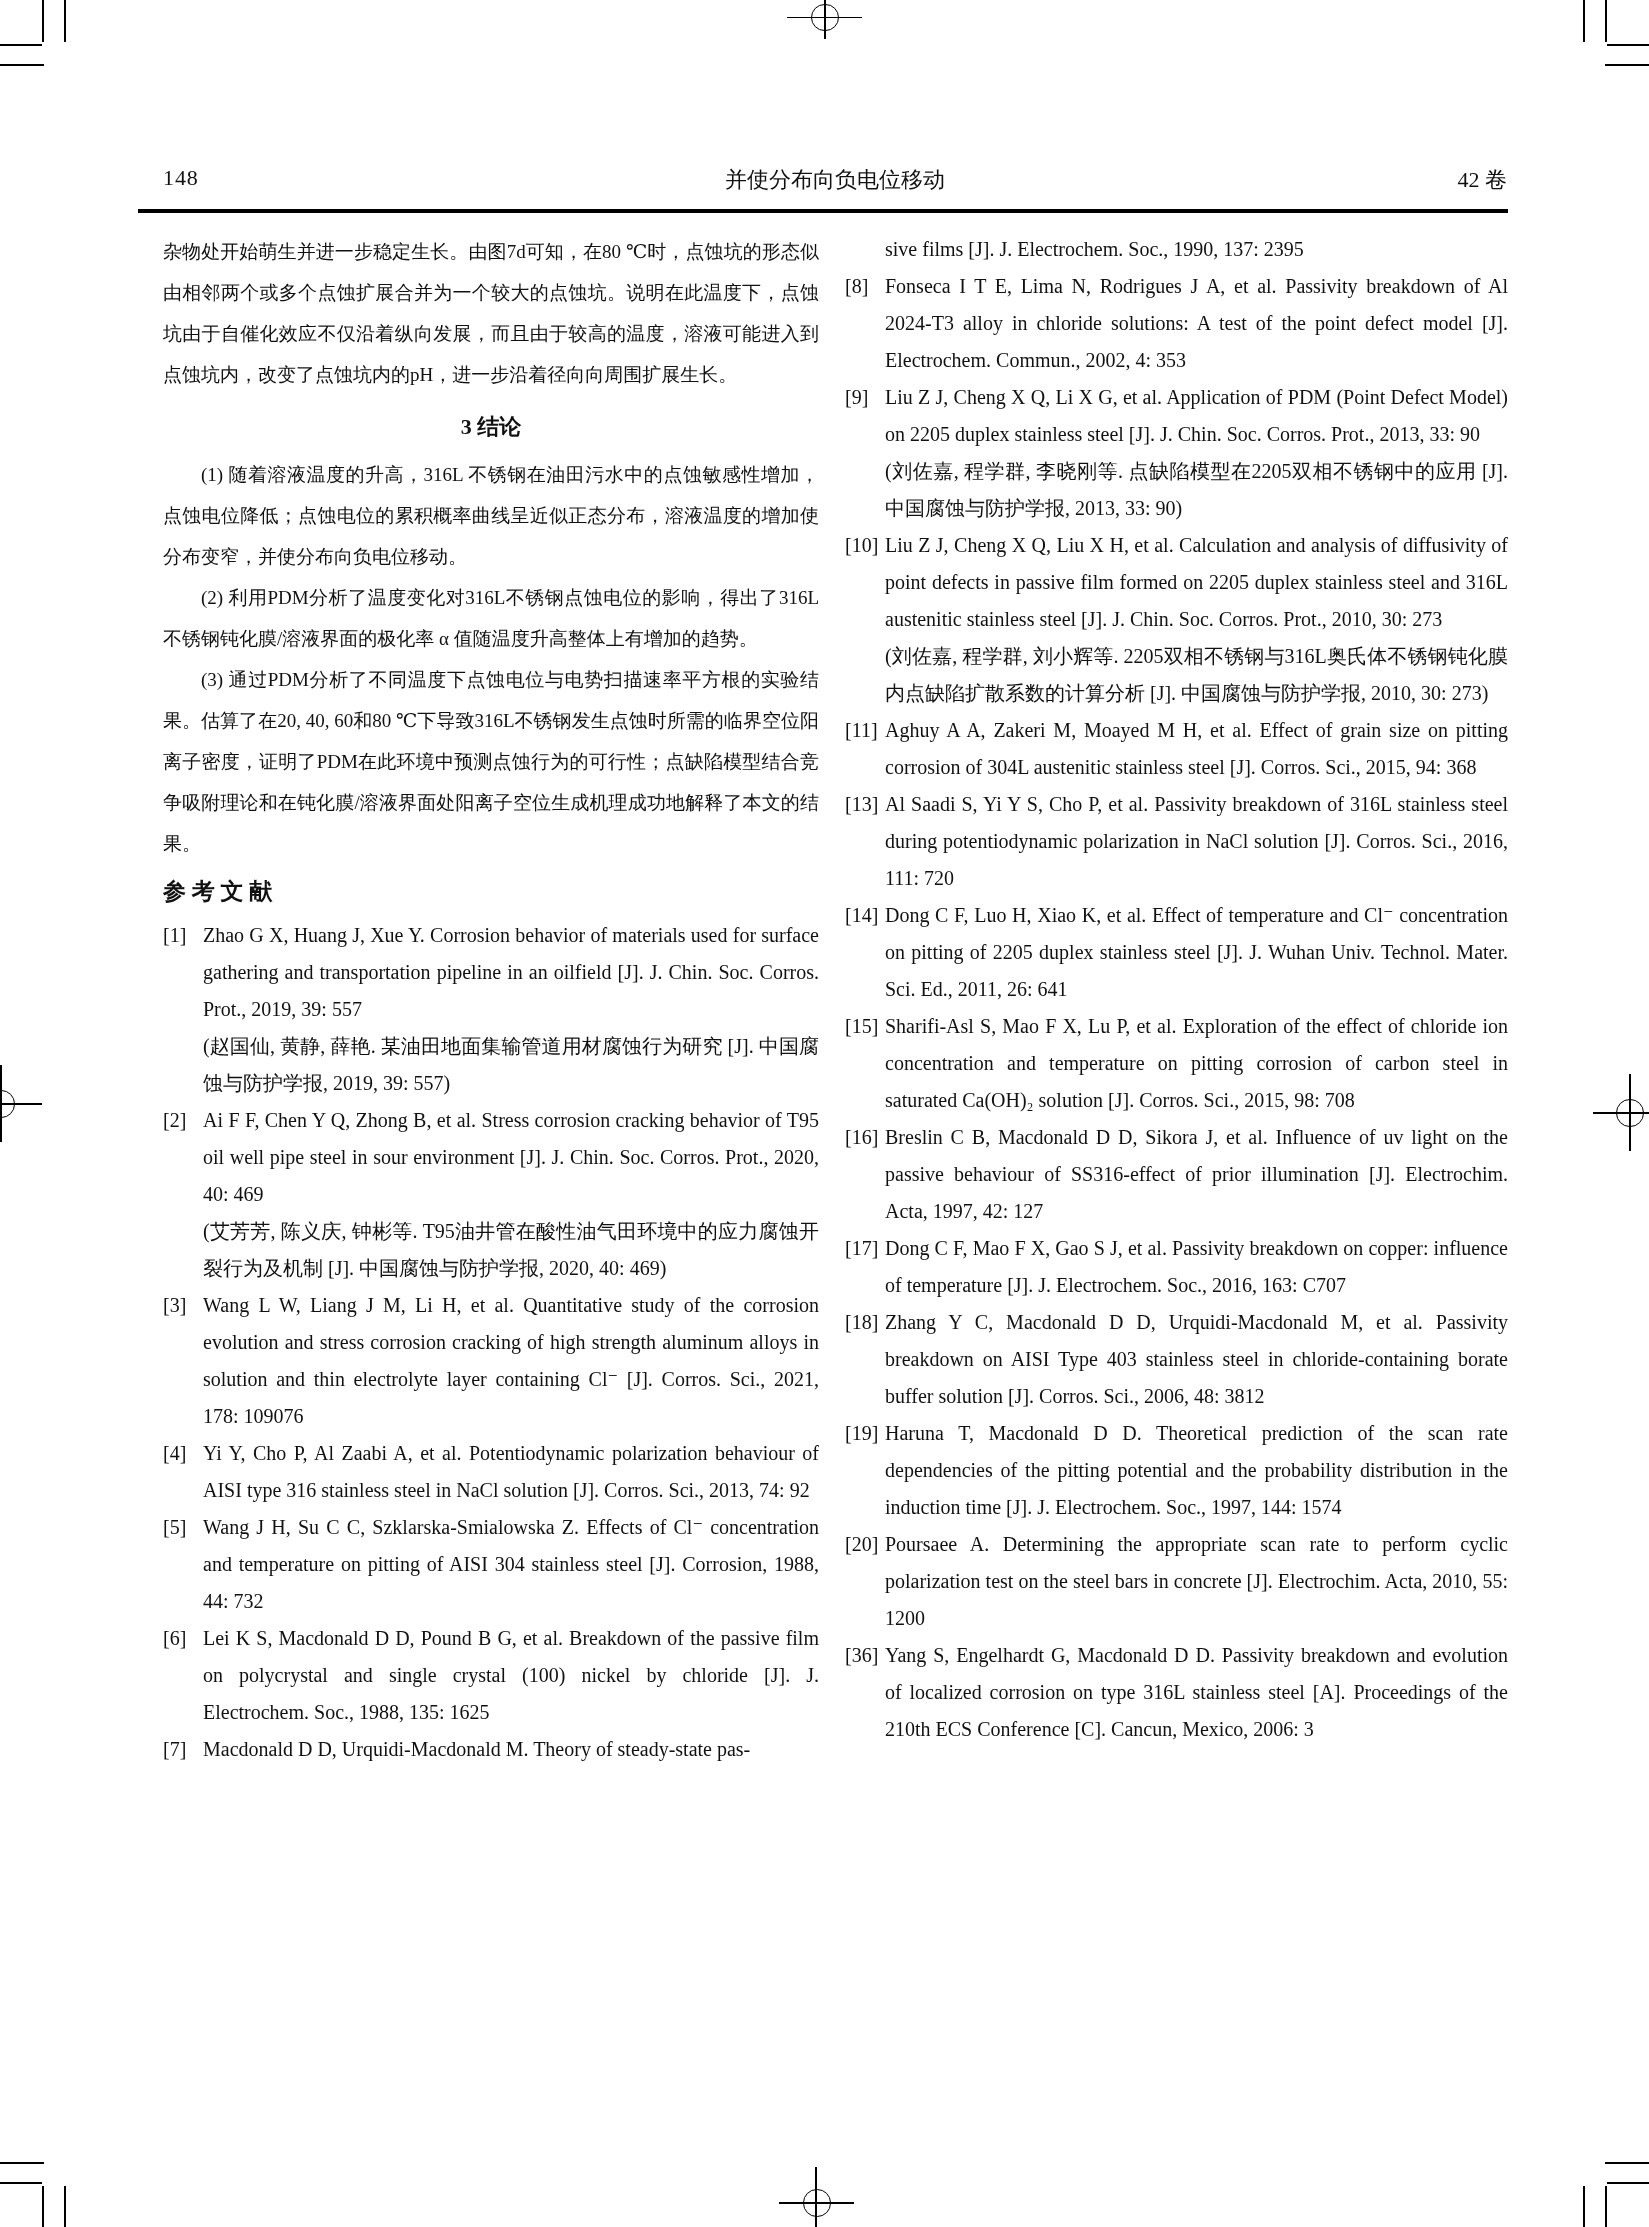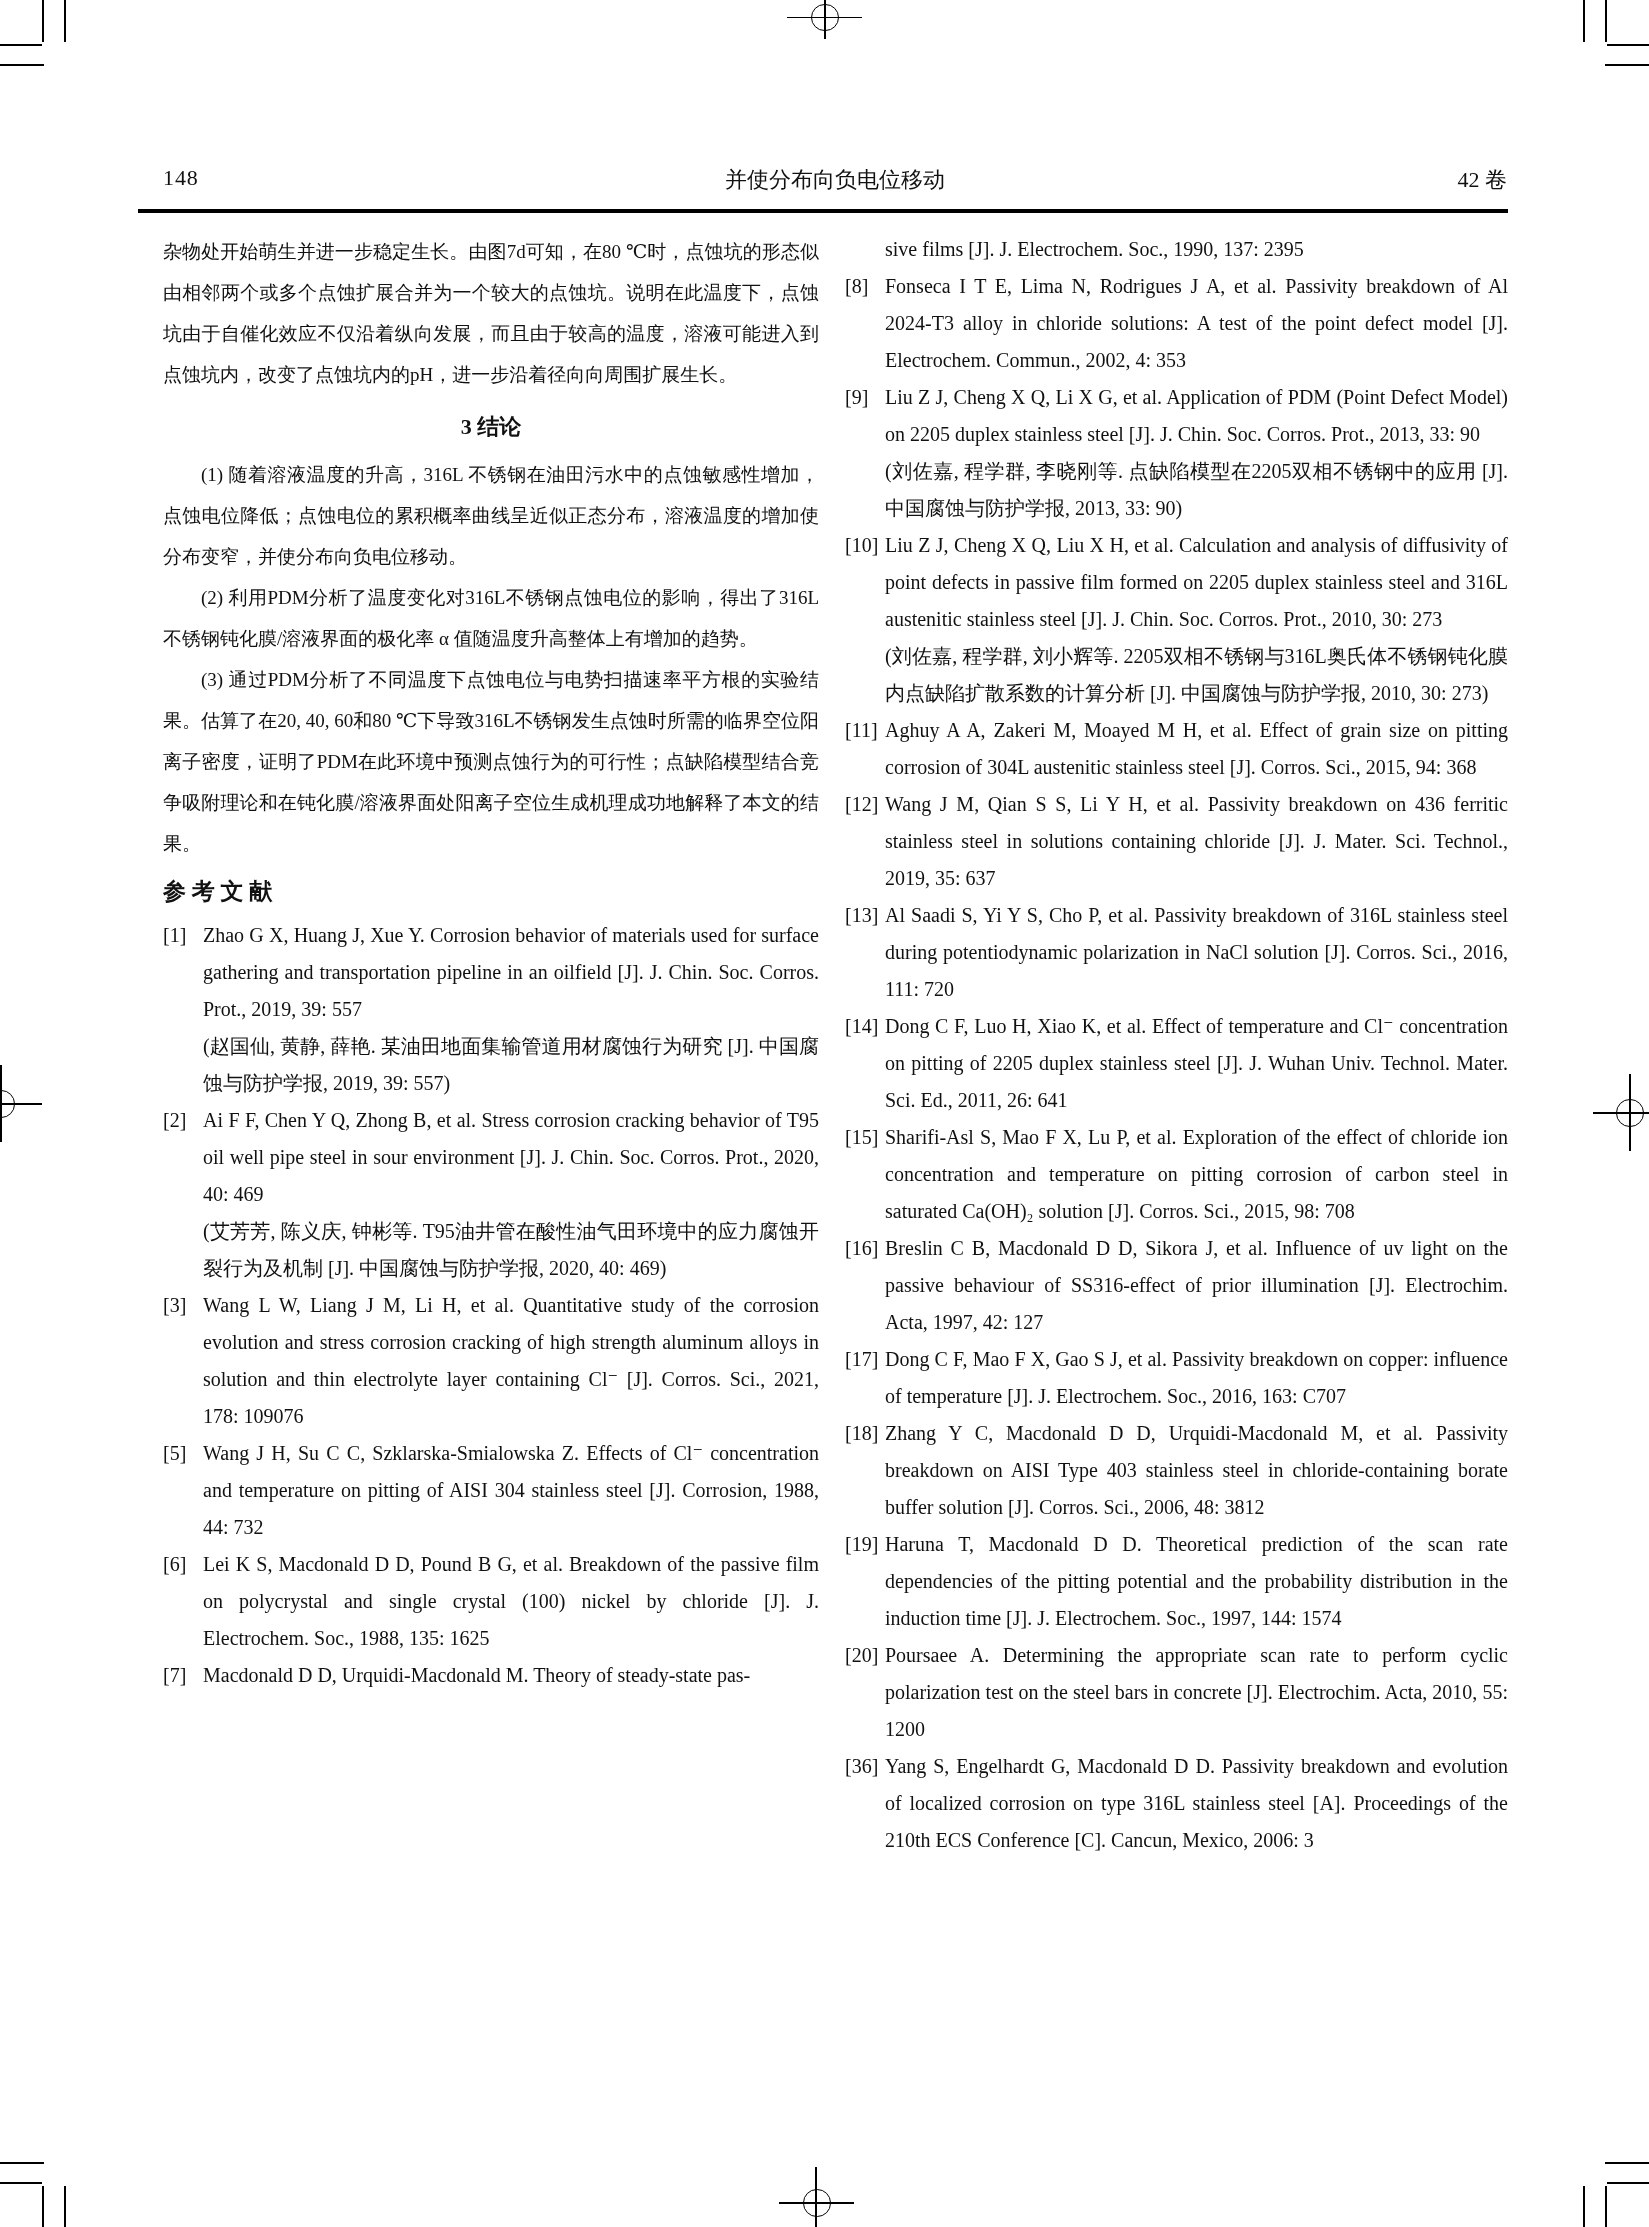--- a/index.html
+++ b/index.html
@@ -115,20 +115,24 @@
         <div class="ref">
           <span class="ref-en"><span class="ref-num">[2]</span><span>Ai F F, Chen Y Q, Zhong B, et al. Stress corrosion cracking behavior of T95 oil well pipe steel in sour environment [J]. J. Chin. Soc. Corros. Prot., 2020, 40: 469</span></span>
           <div class="ref-cn">(艾芳芳, 陈义庆, 钟彬等. T95油井管在酸性油气田环境中的应力腐蚀开裂行为及机制 [J]. 中国腐蚀与防护学报, 2020, 40: 469)</div>
         </div>
 
         <div class="ref">
           <span class="ref-en"><span class="ref-num">[3]</span><span>Wang L W, Liang J M, Li H, et al. Quantitative study of the corrosion evolution and stress corrosion cracking of high strength aluminum alloys in solution and thin electrolyte layer containing Cl⁻ [J]. Corros. Sci., 2021, 178: 109076</span></span>
 
         </div>
 
+        <div class="ref">
+          <span class="ref-en"><span class="ref-num">[4]</span><span>Yi Y, Cho P, Al Zaabi A, et al. Potentiodynamic polarization behaviour of AISI type 316 stainless steel in NaCl solution [J]. Corros. Sci., 2013, 74: 92</span></span>
+
+        </div>
 
         <div class="ref">
           <span class="ref-en"><span class="ref-num">[5]</span><span>Wang J H, Su C C, Szklarska-Smialowska Z. Effects of Cl⁻ concentration and temperature on pitting of AISI 304 stainless steel [J]. Corrosion, 1988, 44: 732</span></span>
 
         </div>
 
         <div class="ref">
           <span class="ref-en"><span class="ref-num">[6]</span><span>Lei K S, Macdonald D D, Pound B G, et al. Breakdown of the passive film on polycrystal and single crystal (100) nickel by chloride [J]. J. Electrochem. Soc., 1988, 135: 1625</span></span>
 
         </div>
@@ -161,24 +165,20 @@
         <div class="ref">
           <span class="ref-en"><span class="ref-num">[10]</span><span>Liu Z J, Cheng X Q, Liu X H, et al. Calculation and analysis of diffusivity of point defects in passive film formed on 2205 duplex stainless steel and 316L austenitic stainless steel [J]. J. Chin. Soc. Corros. Prot., 2010, 30: 273</span></span>
           <div class="ref-cn">(刘佐嘉, 程学群, 刘小辉等. 2205双相不锈钢与316L奥氏体不锈钢钝化膜内点缺陷扩散系数的计算分析 [J]. 中国腐蚀与防护学报, 2010, 30: 273)</div>
         </div>
 
         <div class="ref">
           <span class="ref-en"><span class="ref-num">[11]</span><span>Aghuy A A, Zakeri M, Moayed M H, et al. Effect of grain size on pitting corrosion of 304L austenitic stainless steel [J]. Corros. Sci., 2015, 94: 368</span></span>
 
         </div>
 
-        <div class="ref">
-          <span class="ref-en"><span class="ref-num">[12]</span><span>Wang J M, Qian S S, Li Y H, et al. Passivity breakdown on 436 ferritic stainless steel in solutions containing chloride [J]. J. Mater. Sci. Technol., 2019, 35: 637</span></span>
-
-        </div>
 
         <div class="ref">
           <span class="ref-en"><span class="ref-num">[13]</span><span>Al Saadi S, Yi Y S, Cho P, et al. Passivity breakdown of 316L stainless steel during potentiodynamic polarization in NaCl solution [J]. Corros. Sci., 2016, 111: 720</span></span>
 
         </div>
 
         <div class="ref">
           <span class="ref-en"><span class="ref-num">[14]</span><span>Dong C F, Luo H, Xiao K, et al. Effect of temperature and Cl⁻ concentration on pitting of 2205 duplex stainless steel [J]. J. Wuhan Univ. Technol. Mater. Sci. Ed., 2011, 26: 641</span></span>
 
         </div>

